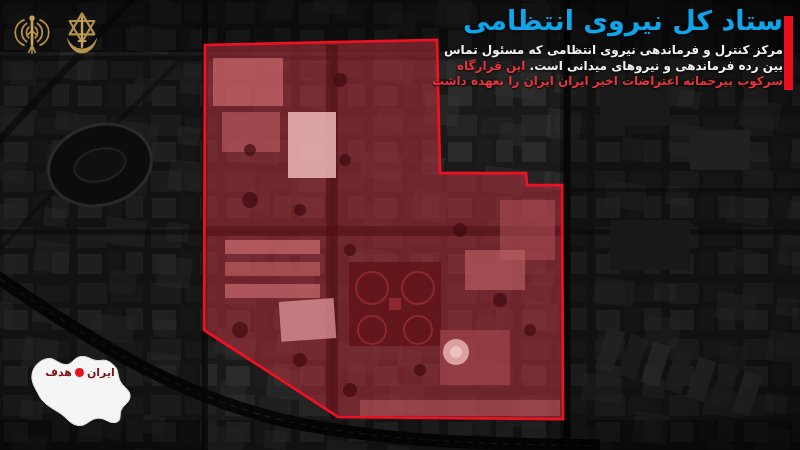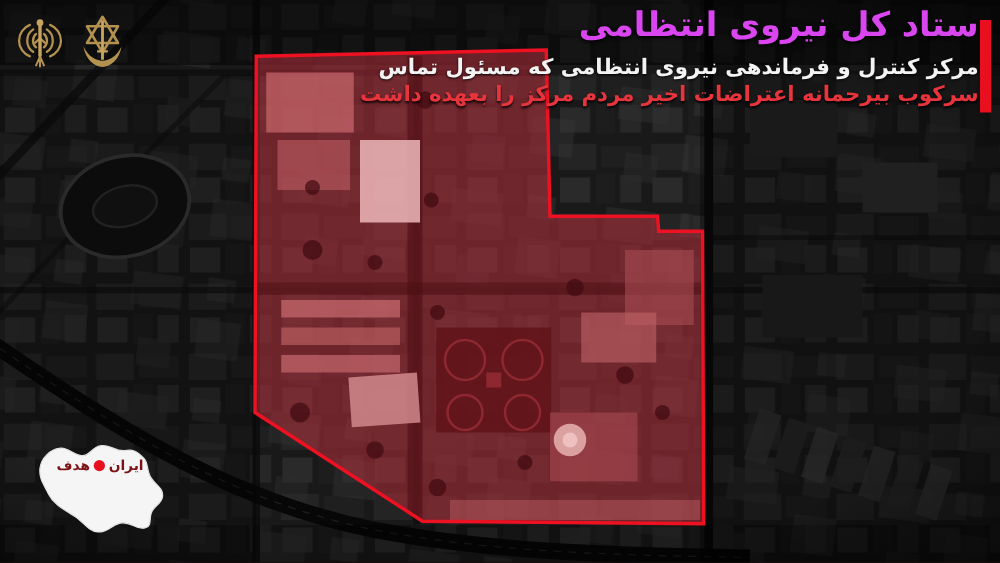--- a/index.html
+++ b/index.html
@@ -7,24 +7,24 @@
     position:relative;width:800px;height:450px;overflow:hidden;
     background:#141414;font-family:"DejaVu Sans",sans-serif;
   }
   .stage svg.backdrop{position:absolute;inset:0;display:block;}
   
   .headline{
     position:absolute;top:3px;right:17px;z-index:6;
     direction:rtl;text-align:right;
   }
   .headline h1{
-    margin:0 0 5px 0;font-size:27px;line-height:1.3;font-weight:bold;color:#d946ef;
+    margin:0 0 5px 0;font-size:27px;line-height:1.3;font-weight:bold;color:#0ea5e9;
     text-shadow:0 1px 3px rgba(0,0,0,.9);
   }
-  .desc{font-size:17px;font-weight:bold;line-height:1.3;color:#f3f3f3;
+  .desc{font-size:12px;font-weight:bold;line-height:1.3;color:#f3f3f3;
     text-shadow:0 1px 2px rgba(0,0,0,.9);}
   .desc .hl{color:#e8343c;}
   .accent-bar{
     position:absolute;top:16px;right:7px;width:9px;height:74px;
     background:#e8101e;z-index:6;
   }
   
   .emblems{position:absolute;top:9px;left:14px;display:flex;gap:11px;align-items:center;z-index:6;}
   
   .map-inset{position:absolute;left:20px;top:344px;width:120px;height:100px;z-index:6;}
@@ -186,21 +186,25 @@
       <line x1="17.5" y1="33" x2="26.5" y2="33" stroke="#c7a35e" stroke-width="2"></line>
       <path d="M6 29 C8 40 15 46 22 46 C29 46 36 40 38 29 C33.5 37.5 28 40.8 22 40.8 C16 40.8 10.5 37.5 6 29 Z" fill="#b3914f"></path>
     </svg>
   </div>
 
   <div class="accent-bar"></div>
   <div class="headline">
     <h1>ستاد کل نیروی انتظامی</h1>
     <div class="desc">
       <div><span>مرکز کنترل و فرماندهی نیروی انتظامی که مسئول تماس</span></div>
-      <div class="hl">سرکوب بیرحمانه اعتراضات اخیر مردم مرکز را بعهده داشت</div>
+      <div>
+        <span>بین رده فرماندهی و نیروهای میدانی است.</span>
+        <span class="hl">این قرارگاه</span>
+      </div>
+      <div class="hl">سرکوب بیرحمانه اعتراضات اخیر ایران ایران را بعهده داشت</div>
     </div>
   </div>
 
   <div class="map-inset">
     <svg width="120" height="100" viewBox="0 0 120 95">
       <path d="M12 28 C13 20 20 13 28 12 C34 11 38 17 45 18 C52 19 53 11 61 10
                C69 9 72 15 80 14 C86 13 89 14 95 20 C99 24 97 30 101 36
                C105 42 111 44 110 51 C109 57 103 58 101 64 C99 70 102 75 95 76
                C88 77 84 70 76 72 C68 74 66 80 58 79 C50 78 47 71 39 66
                C31 61 23 57 19 49 C15 41 11 36 12 28 Z" fill="#f5f5f5" stroke="#e2e2e2" stroke-width="1"></path>

